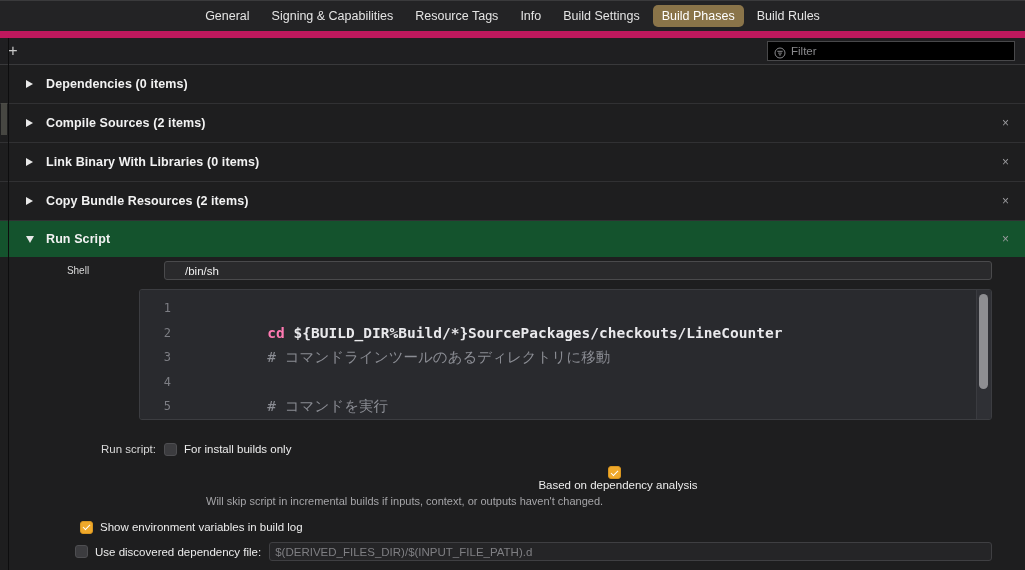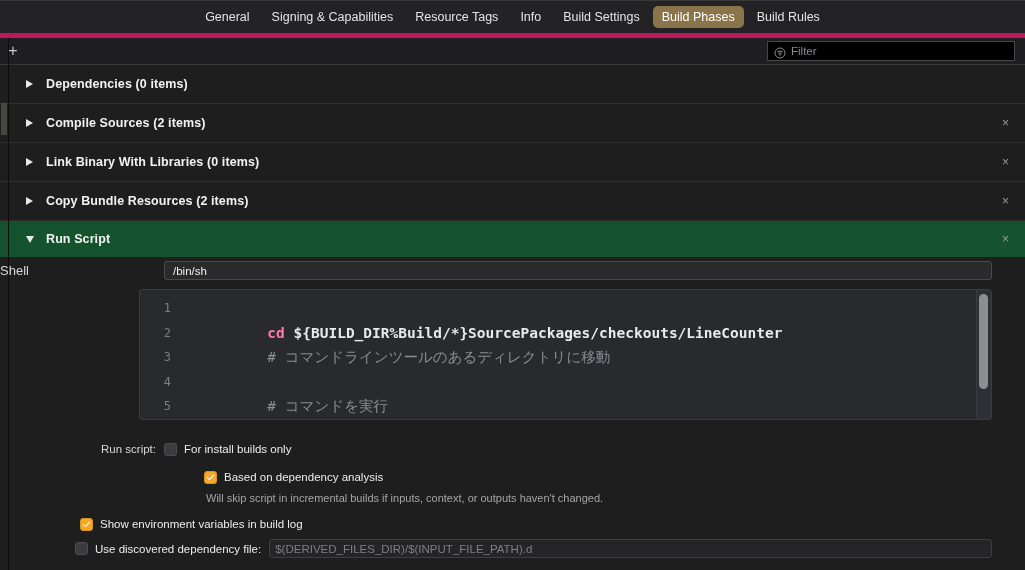--- a/index.html
+++ b/index.html
@@ -11,21 +11,21 @@
     font-family: "Liberation Sans", sans-serif;
     color: #e8e8e8;
     overflow: hidden;
     position: relative;
   }
 
   
   .tabbar {
     height: 38px;
     background: #232325;
-    border-bottom: 5px solid #be185d;
+    border-bottom: 7px solid #be185d;
     display: flex;
     align-items: center;
     justify-content: center;
     gap: 4px;
     position: relative;
   }
   .tabbar::before {
     content: "";
     position: absolute;
     left: 0; right: 0; top: 0;
@@ -152,35 +152,35 @@
     padding-bottom: 4px;
   }
 
   .shell-row {
     display: flex;
     align-items: center;
     padding: 4px 0 6px 0;
   }
   .shell-label {
     width: 164px;
-    text-align: left;
+    text-align: center;
     padding-right: 8px;
-    font-size: 13px;
+    font-size: 10px;
     color: #d8d8d8;
   }
   .shell-input {
     flex: 1;
     margin-right: 33px;
     height: 19px;
     background: #2a2a2c;
     border: 1px solid #4a4a4c;
     border-radius: 3px;
     display: flex;
     align-items: center;
-    padding: 0 8px;
+    padding: 0 20px;
     font-size: 11.5px;
     color: #f0f0f0;
   }
 
   
   .editor-wrap {
     margin: 3px 33px 0 139px;
     height: 131px;
     background: #292a2e;
     border: 1px solid #3c3d41;
@@ -447,21 +447,21 @@
       <div class="editor-scroll-track"></div>
       <div class="editor-scrollbar"></div>
     </div>
 
     <div class="opt-row" style="margin-top:18px;">
       <span class="opt-label-right">Run script:</span>
       <span class="cb off"></span>
       <span class="opt-text">For install builds only</span>
     </div>
 
-    <div class="opt-row row-indent-b" style="margin-top:6px;">
+    <div class="opt-row row-indent-b" style="margin-top:6px;flex-direction:column;">
       <span class="cb on"></span>
       <span class="opt-text">Based on dependency analysis</span>
     </div>
 
     <div class="opt-hint">Will skip script in incremental builds if inputs, context, or outputs haven't changed.</div>
 
     <div class="opt-row row-indent-a" style="margin-top:6px;">
       <span class="cb on"></span>
       <span class="opt-text">Show environment variables in build log</span>
     </div>

